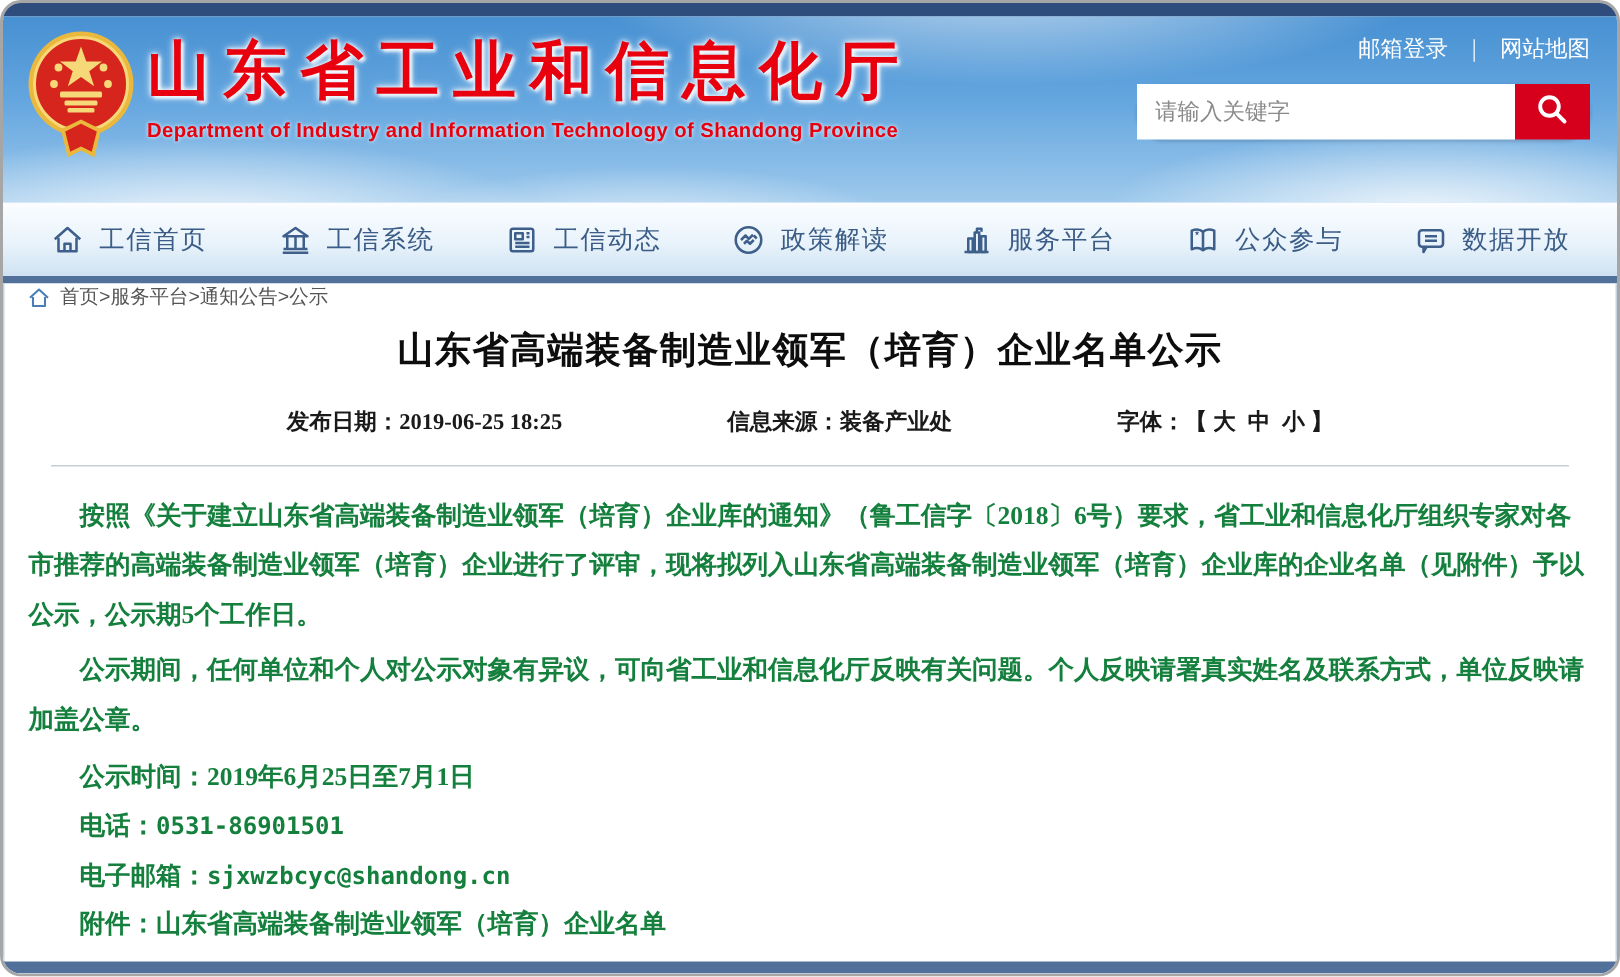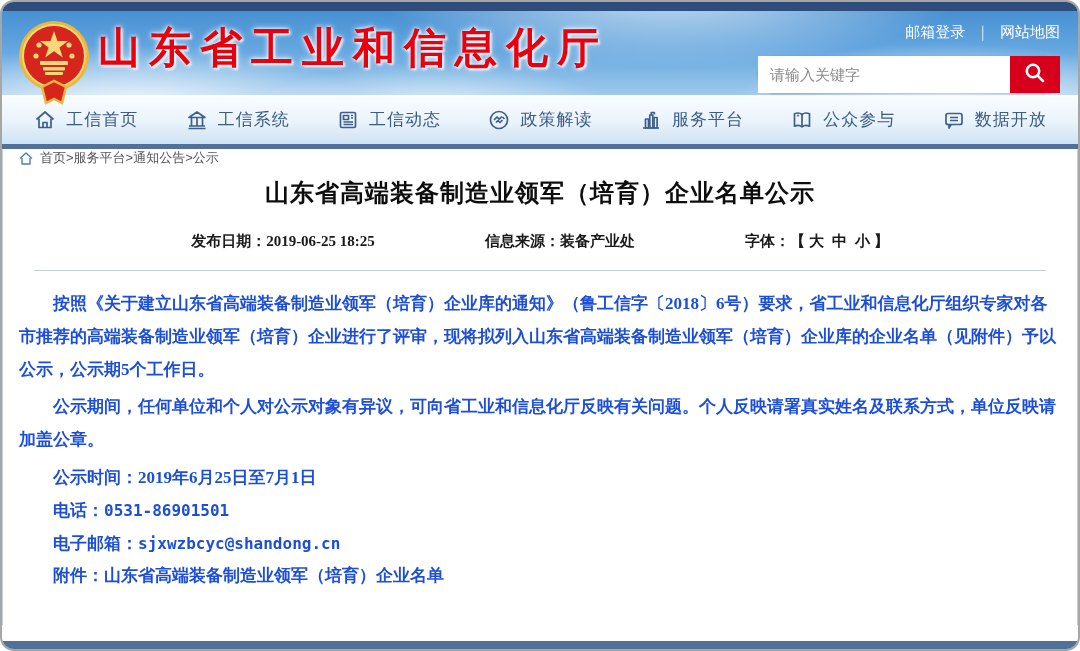--- a/index.html
+++ b/index.html
@@ -9,21 +9,21 @@
     position:relative; width:1080px; height:651px;
     border:2px solid #a6a6a6; border-radius:14px; overflow:hidden; background:#fff;
   }
 
   
   .top-strip { height:9px; background:#2e4d7c; }
   .bottom-strip { position:absolute; left:0; right:0; bottom:0; height:8px; background:#51709a; }
 
   
   .banner {
-    position:relative; height:84px;
+    position:relative; height:124px;
     background:
       radial-gradient(ellipse 340px 90px at 12% 115%, rgba(255,255,255,.85), rgba(255,255,255,0) 70%),
       radial-gradient(ellipse 420px 110px at 62% -25%, rgba(255,255,255,.75), rgba(255,255,255,0) 70%),
       radial-gradient(ellipse 300px 80px at 88% 105%, rgba(255,255,255,.8), rgba(255,255,255,0) 70%),
       radial-gradient(ellipse 260px 70px at 40% 120%, rgba(255,255,255,.7), rgba(255,255,255,0) 70%),
       linear-gradient(180deg, #4790d2 0%, #64a6df 45%, #9ec9ec 100%);
   }
   .emblem { position:absolute; left:14px; top:8px; }
   .banner-titles { position:absolute; left:96px; top:14px; }
   .title-cn {
@@ -74,21 +74,21 @@
 
   .meta-row {
     display:flex; justify-content:center; gap:110px; margin-top:23px;
     font-size:15px; color:#1a1a1a; font-weight:bold; font-family:"Liberation Serif", serif;
   }
   .meta-item { white-space:nowrap; }
   .font-switch span.size { cursor:pointer; margin:0 4px; }
   .divider { width:calc(100% - 30px); margin:19px auto 0; border-top:1px solid #c8cdd4; }
 
   .article-body {
-    padding:17px 0 0 0; font-size:17px; line-height:1.93; color:#1d4ed8;
+    padding:17px 0 0 0; font-size:17px; line-height:1.93; color:#15803d;
     font-weight:600; font-family:"Liberation Serif", serif;
   }
   .article-body p { text-indent:2em; margin:0 0 5px 0; }
   .info-line { text-indent:2em; white-space:nowrap; }
   .info-label { font-weight:700; }
   .mono { font-family:"DejaVu Sans Mono", monospace; font-size:16px; }
   .attach-link { cursor:pointer; }
 </style>
 </head>
 <body>
@@ -108,20 +108,21 @@
         <circle cx="56" cy="37" r="2.6" fill="#f6d878"></circle>
         <rect x="24" y="42" width="28" height="4" rx="1" fill="#f6d878"></rect>
         <rect x="27" y="48" width="22" height="3.4" rx="1" fill="#f6d878"></rect>
         <rect x="29" y="53" width="18" height="3" rx="1" fill="#f6d878"></rect>
         <path d="M26 68 L38 62 L50 68 L46 84 L38 80 L30 84 Z" fill="#d6251c" stroke="#e9b83c" stroke-width="2.5"></path>
       </svg>
     </div>
 
     <div class="banner-titles">
       <div class="title-cn">山东省工业和信息化厅</div>
+      <div class="title-en">Department of Industry and Information Technology of Shandong Province</div>
     </div>
 
     <div class="banner-right">
       <div class="top-links">
         <span>邮箱登录</span><span class="sep">｜</span><span>网站地图</span>
       </div>
       <div class="search-box">
         <input class="search-input" type="text" placeholder="请输入关键字" style="">
         <button class="search-btn">
           <span>

